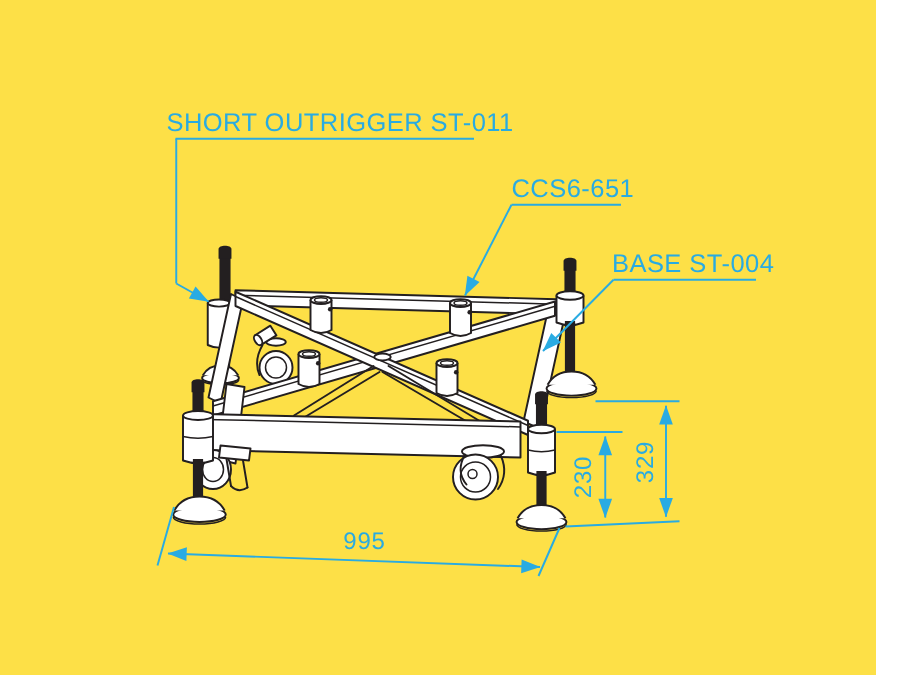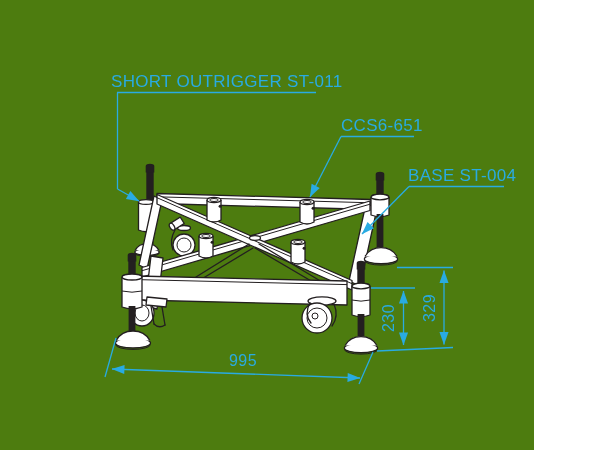--- a/index.html
+++ b/index.html
@@ -1,16 +1,16 @@
 <!DOCTYPE html>
 <html><head>
 <meta charset="utf-8">
 <style>
   html,body{margin:0;padding:0;background:#fff;}
-  .canvas{position:relative;width:534px;height:450px;background:#4d7c0f;overflow:hidden;
+  .canvas{position:relative;width:584px;height:450px;background:#fde047;overflow:hidden;
           font-family:"Liberation Sans",sans-serif;}
   svg{display:block}
   
   .k  {stroke:#231F20;stroke-width:1.3;fill:none;stroke-linecap:round;stroke-linejoin:round;}
   .kw {stroke:#231F20;stroke-width:1.3;fill:#ffffff;stroke-linejoin:round;}
   .kb {fill:#231F20;stroke:none;}
   .thin{stroke:#231F20;stroke-width:1;fill:none;}
   
   .cy {stroke:#29ABE2;stroke-width:1.3;fill:none;stroke-linecap:butt;}
   .lbl{fill:#29ABE2;font-size:17px;letter-spacing:.3px;font-weight:normal;}

